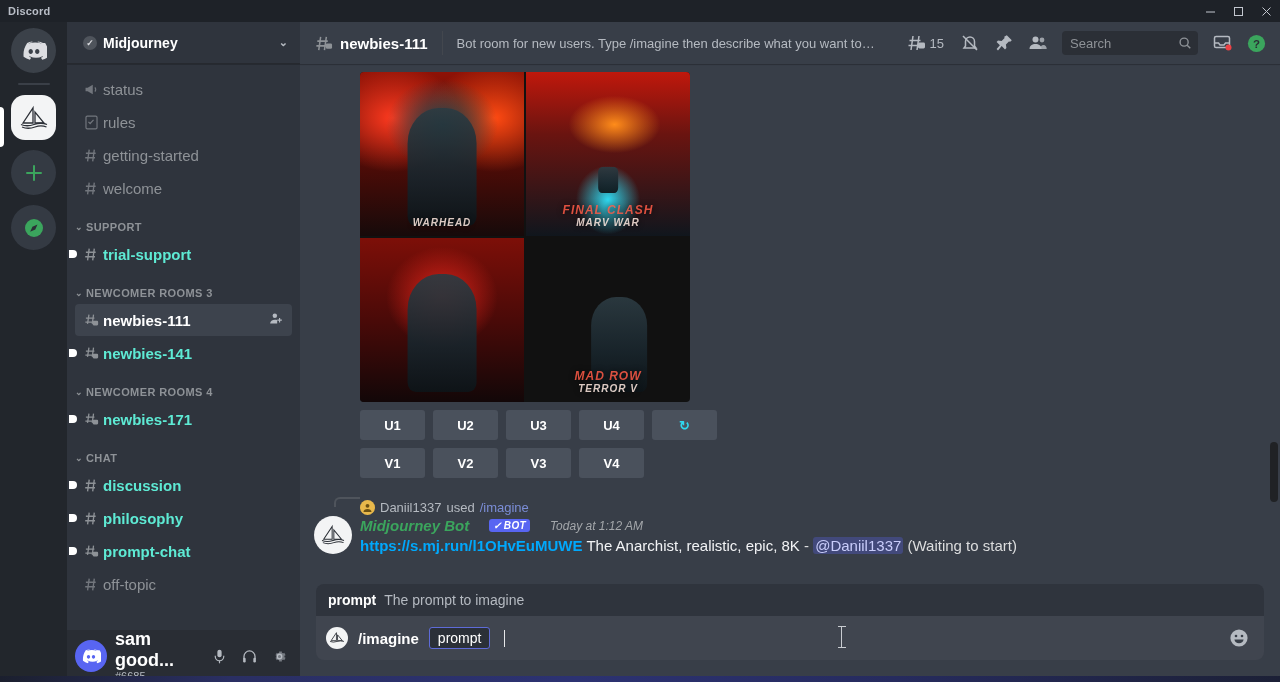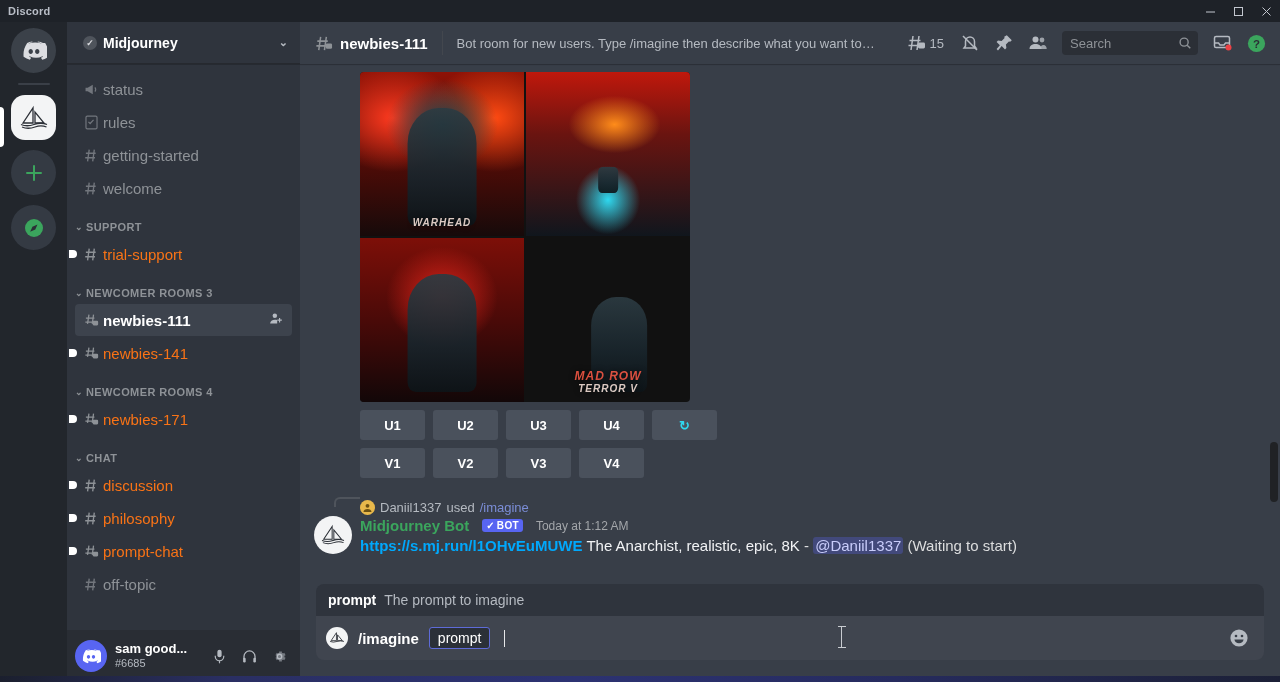--- a/index.html
+++ b/index.html
@@ -71,40 +71,40 @@
     color:#8e9297; font-size:11px; font-weight:bold; letter-spacing:.4px;
     cursor:pointer; text-transform:uppercase;
   }
   .catrow .cchev { font-size:9px; margin-right:3px; }
   .chrow {
     position:relative; display:flex; align-items:center; height:32px;
     margin:1px 8px; padding:0 8px 0 8px; border-radius:4px;
     color:#8e9297; font-size:15px; cursor:pointer;
   }
   .chrow.active { background:#3d434d; color:#ffffff; font-weight:600; }
-  .chrow.unread { color:#f97316; font-weight:400; }
+  .chrow.unread { color:#5eead4; font-weight:700; }
   .chrow .hash { width:20px; color:#72767d; font-size:17px; flex-shrink:0; display:flex; align-items:center;}
   .chrow.active .hash, .chrow.unread .hash { color:#8e9297; }
   .chrow .label { flex:1; overflow:hidden; white-space:nowrap; text-overflow:ellipsis; }
   .dot {
     position:absolute; left:-6px; top:50%; transform:translateY(-50%);
     width:8px; height:8px; background:#ffffff; border-radius:0 4px 4px 0;
   }
   .chrow .trailicon { color:#b5bac1; font-size:13px; }
 
   
   .userpanel {
     height:52px; background:#292d34; display:flex; align-items:center;
     padding:0 8px; gap:8px;
   }
   .avatar-sm {
     width:32px; height:32px; border-radius:50%; background:#5865f2;
     display:flex; align-items:center; justify-content:center; color:#fff; flex-shrink:0;
   }
-  .uname { font-size:13px; color:#ffffff; font-weight:600; line-height:1.15; }
+  .uname { font-size:18px; color:#ffffff; font-weight:600; line-height:1.15; }
   .utag { font-size:11px; color:#b5bac1; line-height:1.15; }
   .unames { flex:1; min-width:0; }
   .uicons { display:flex; gap:4px; color:#b5bac1; }
   .uicon { width:26px; height:26px; display:flex; align-items:center; justify-content:center; border-radius:4px; cursor:pointer;}
 
   
   .main {
     position:absolute; left:300px; top:22px; width:980px; height:660px;
     background:#383e48; display:flex; flex-direction:column;
   }
@@ -188,21 +188,21 @@
     border-top-left-radius:6px;
   }
   .usedrow { display:flex; align-items:center; gap:5px; font-size:13px; color:#b5bac1; margin-bottom:2px;}
   .mini-av { width:15px; height:15px; border-radius:50%; background:#e8b84b; display:flex;align-items:center;justify-content:center;}
   .usedrow .un { color:#b5bac1; font-weight:400;}
   .usedrow .cmd { color:#7b8dd6; }
   .msgavatar {
     position:absolute; left:14px; top:24px; width:38px; height:38px; border-radius:50%;
     background:#f3f4f5; display:flex; align-items:center; justify-content:center; color:#2b2f36;
   }
-  .authorline { display:flex; align-items:center; gap:13px; }
+  .authorline { display:flex; align-items:center; gap:20px;font-style:italic; }
   .author { color:#3ba55d; font-size:15px; font-weight:600; }
   .botbadge {
     background:#5865f2; color:#fff; font-size:10px; font-weight:bold; border-radius:3px;
     padding:1px 4px; display:flex; align-items:center; gap:2px; letter-spacing:.3px;
   }
   .timestamp { color:#a3a6aa; font-size:12px; }
   .msgbody { font-size:15px; color:#dcddde; margin-top:2px; line-height:1.35; }
   .link { color:#00a8fc; font-weight:600; text-decoration:none; }
   .bold { font-weight:normal; color:#f2f3f5; }
   .mention { color:#c9cdfb; background:rgba(88,101,242,.3); border-radius:3px; padding:0 2px;}
@@ -551,20 +551,24 @@
       <div class="imggrid">
         <div class="tile tile-1">
           <div class="figure"></div>
           <div class="tiletext">
             <span></span>
             <span class="l2">WARHEAD</span>
           </div>
         </div>
         <div class="tile tile-2">
           <div class="figure small" style="bottom:26%; width:12%; height:16%; border-radius:20%;"></div>
+          <div class="tiletext">
+            <span>FINAL CLASH</span>
+            <span class="l2">MARV WAR</span>
+          </div>
         </div>
         <div class="tile tile-3">
           <div class="figure"></div>
           <div class="tiletext">
             <span></span>
             <span class="l2"></span>
           </div>
         </div>
         <div class="tile tile-4">
           <div class="figure small" style="left:57%;"></div>

